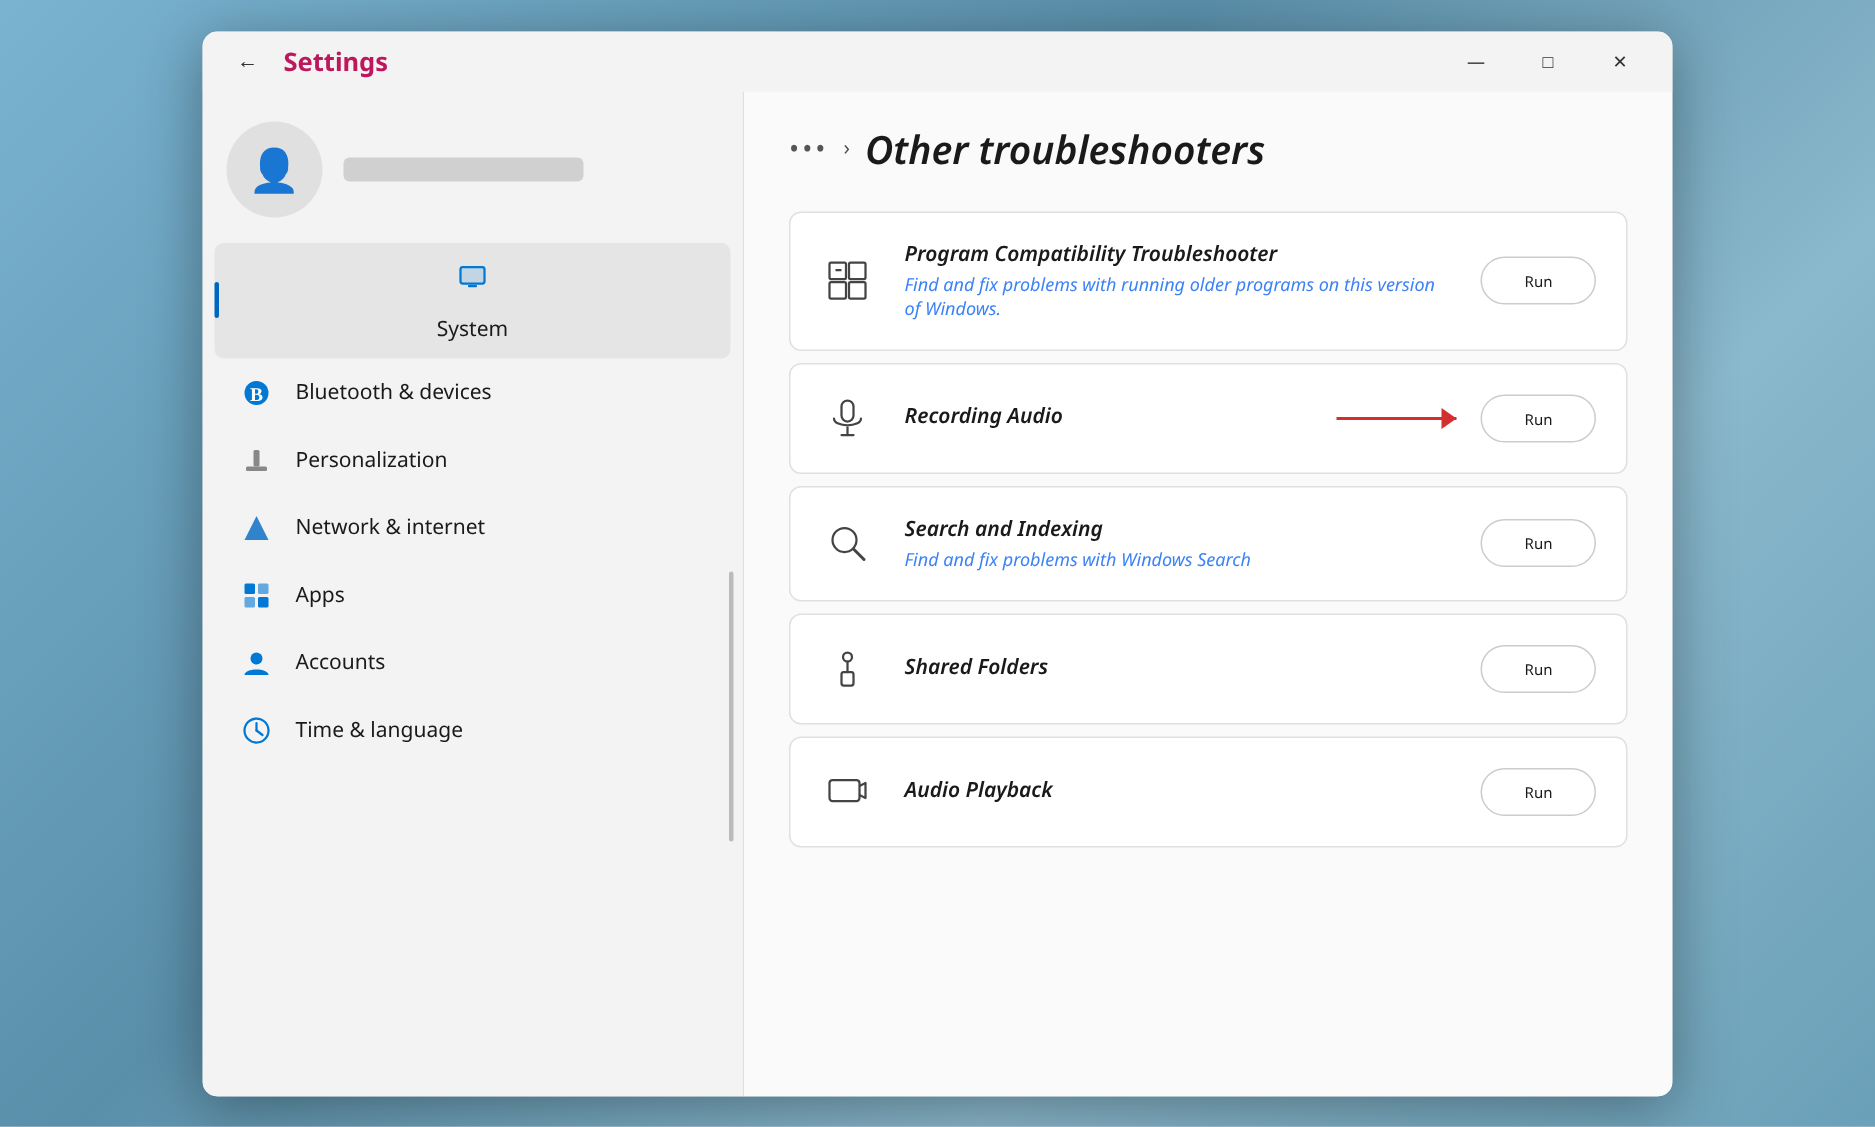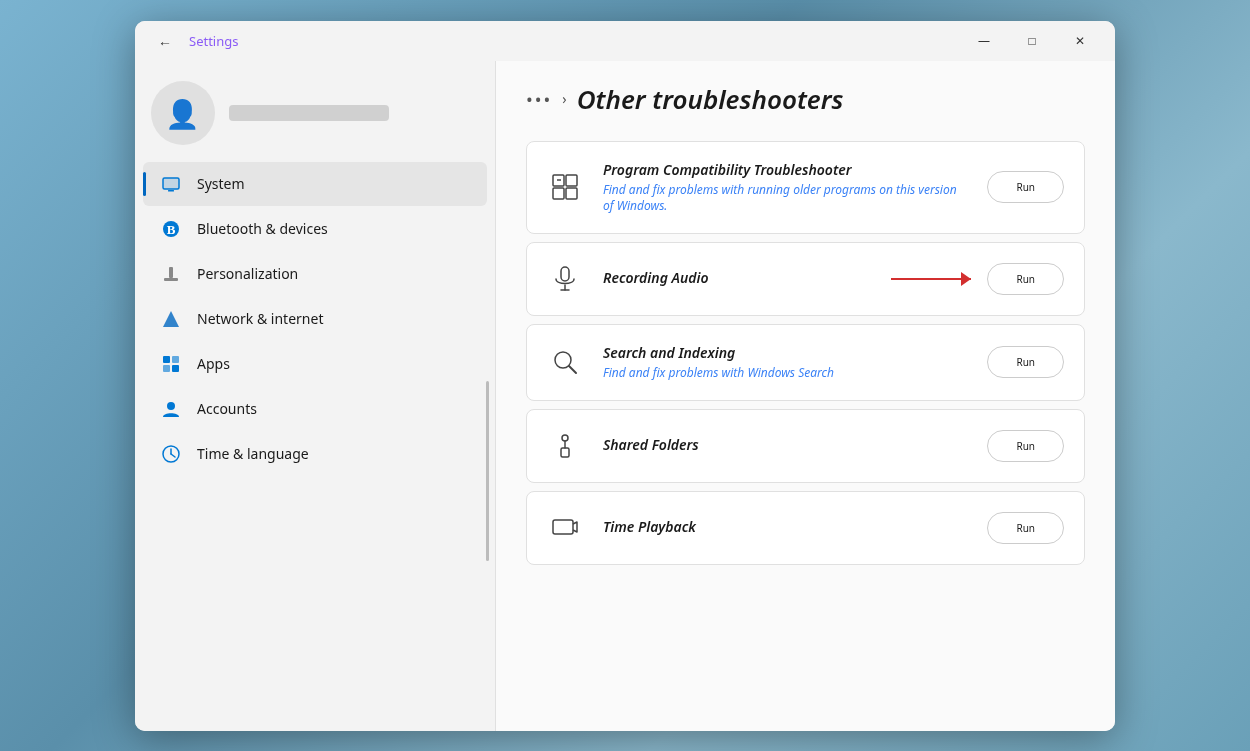--- a/index.html
+++ b/index.html
@@ -48,23 +48,23 @@
       border-radius: 4px;
       display: flex;
       align-items: center;
       justify-content: center;
       cursor: pointer;
       font-size: 14px;
       color: #333;
     }
 
     .titlebar-title {
-      font-size: 13px;
-      color: #8b5cf6;
-      font-weight: 400;
+      font-size: 17px;
+      color: #be185d;
+      font-weight: 700;
     }
 
     .titlebar-controls {
       display: flex;
       gap: 2px;
     }
 
     .ctrl-btn {
       width: 46px;
       height: 32px;
@@ -159,20 +159,21 @@
       cursor: pointer;
       border-radius: 6px;
       margin: 1px 8px;
       font-size: 14px;
       color: #1a1a1a;
       position: relative;
     }
 
     .nav-item.active {
       background: #e5e5e5;
+      flex-direction: column;
     }
 
     .nav-item.active::before {
       content: '';
       position: absolute;
       left: 0;
       top: 50%;
       transform: translateY(-50%);
       width: 3px;
       height: 24px;
@@ -502,21 +503,21 @@
       </div>
 
       <div class="card">
         <div class="card-icon">
           <svg width="28" height="28" viewBox="0 0 28 28">
             <rect x="2" y="6" width="20" height="14" rx="2" fill="none" stroke="#444" stroke-width="1.5"></rect>
             <polyline points="22,10 26,8 26,18 22,16" fill="none" stroke="#444" stroke-width="1.5" stroke-linejoin="round"></polyline>
           </svg>
         </div>
         <div class="card-content">
-          <div class="card-title">Time Playback</div>
+          <div class="card-title">Audio Playback</div>
         </div>
         <div class="card-actions">
           <button class="run-btn">Run</button>
         </div>
       </div>
 
     </div>
   </div>
 </div>
 

